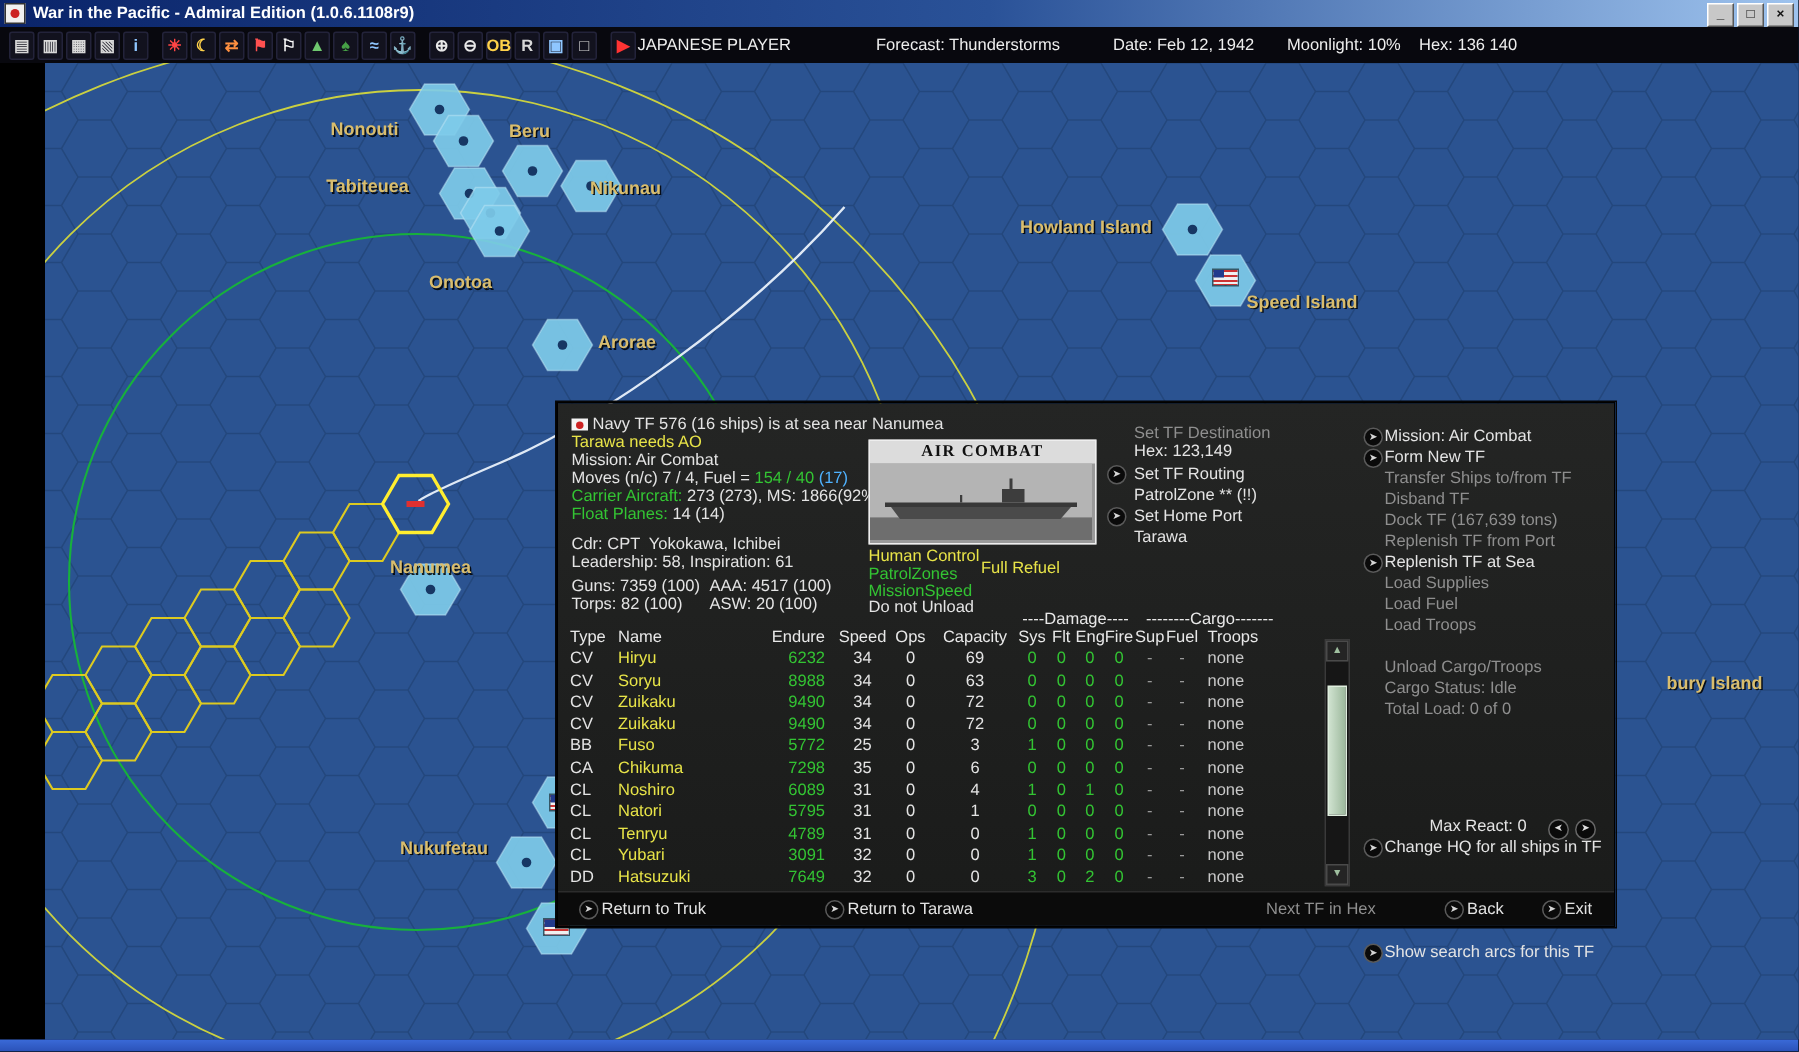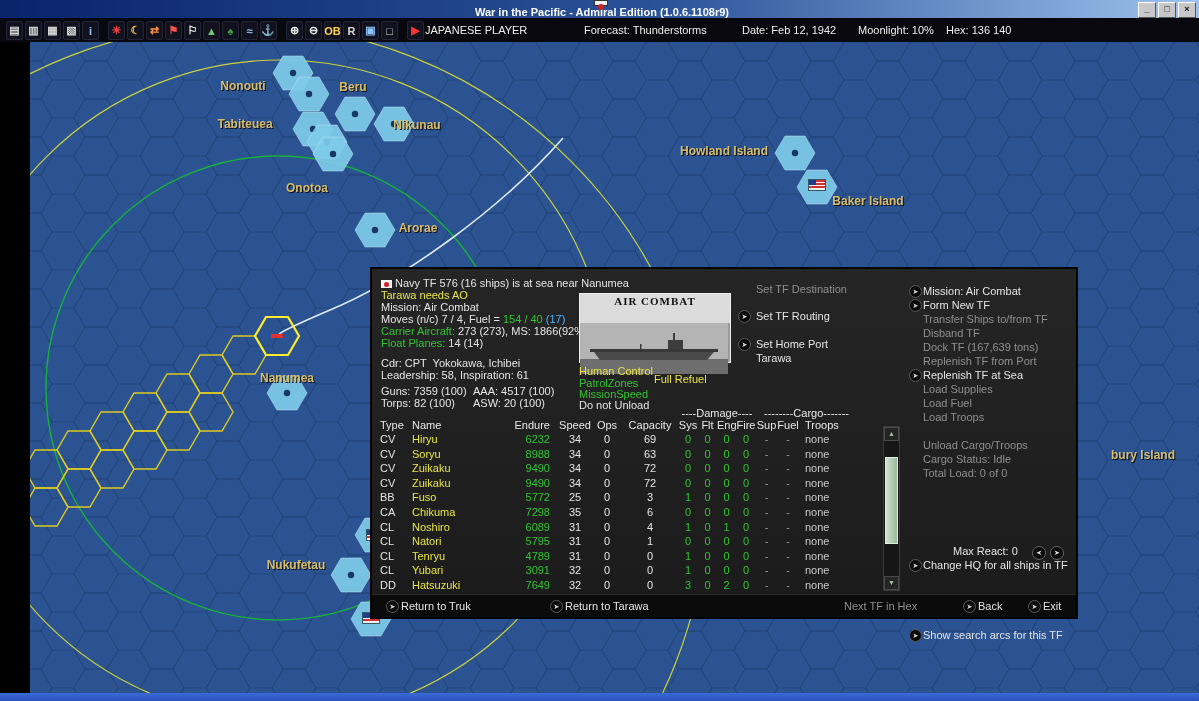--- a/index.html
+++ b/index.html
@@ -1,19 +1,19 @@
 <!DOCTYPE html>
 <html><head>
 <meta charset="utf-8">
 <style>
   html,body{margin:0;padding:0;background:#000;}
   .screen{position:relative;width:1199px;height:701px;overflow:hidden;font-family:"Liberation Sans",sans-serif;}
   
   .titlebar{position:absolute;left:0;top:0;width:100%;height:18px;
-    background:linear-gradient(to right,#0a246a,#2a5298 55%,#9ec3ee);display:flex;align-items:center;flex-direction:column;}
+    background:linear-gradient(to right,#0a246a,#2a5298 55%,#9ec3ee);display:flex;align-items:center;}
   .app-icon{width:12px;height:12px;margin-left:3px;background:#f0f0f0;border:1px solid #333;position:relative;}
   .app-icon::after{content:"";position:absolute;left:3px;top:3px;width:6px;height:6px;border-radius:50%;background:#cc2222;}
   .titlebar .title{color:#fff;font-size:11px;font-weight:bold;margin-left:5px;white-space:nowrap;}
   .win-btns{position:absolute;right:3px;top:2px;display:flex;gap:2px;}
   .wbtn{width:16px;height:14px;background:#c8c8c8;border:1px solid #fff;border-right-color:#555;border-bottom-color:#555;
     color:#111;font-size:9px;line-height:13px;text-align:center;font-weight:bold;}
   
   .toolbar{position:absolute;left:0;top:18px;width:100%;height:24px;background:#08080e;}
   #toolbar-icons{position:absolute;left:5px;top:3px;display:flex;align-items:center;}
   .tb-icon{width:15px;height:17px;margin:0 1px;display:inline-flex;align-items:center;justify-content:center;
@@ -30,21 +30,21 @@
   
   .panel{position:absolute;left:371px;top:268px;width:704px;height:348px;
     background:linear-gradient(#242524,#1a1b1a);border:1px solid #000;box-shadow:0 0 0 1px #060606;font-size:11px;}
   .pl{position:absolute;left:9px;font-size:11px;white-space:pre;}
   .c-white{color:#e4e4e4}.c-yellow{color:#e8e448}.c-green{color:#33c433}.c-gray{color:#8f8f8f}
   .c-blue{color:#4fb2ff}
   .col92{display:inline-block;width:92px;}
   .ijn-flag{display:inline-block;width:11px;height:8px;background:#f4f4f4;position:relative;vertical-align:-1px;margin-right:3px;}
   .ijn-flag::after{content:"";position:absolute;left:3px;top:1.5px;width:5px;height:5px;border-radius:50%;background:#cc2222;}
   .tf-image{position:absolute;left:207px;top:24px;width:150px;height:68px;border:1px solid #eee;background:#9a9a9a;}
-  .img-title{height:29px;background:#dcdcdc;color:#101010;font-weight:bold;font-size:11px;line-height:15px;
+  .img-title{height:15px;background:#dcdcdc;color:#101010;font-weight:bold;font-size:11px;line-height:15px;
     text-align:center;letter-spacing:1px;font-family:"Liberation Serif",serif;}
   .img-photo{display:block;width:148px;height:51px;}
   .act-item{position:absolute;left:0;width:100%;height:13px;font-size:11px;white-space:nowrap;}
   .act-arrow{position:absolute;top:0;width:11px;height:11px;border-radius:50%;background:#0a0a0a;border:1px solid #5a5a5a;
     color:#d6d6d6;font-size:7px;line-height:11px;text-align:center;}
   .act-label{position:absolute;top:0;}
   .round-btn{position:absolute;width:12px;height:12px;border-radius:50%;background:#0a0a0a;border:1px solid #666;
     color:#ddd;font-size:7px;line-height:12px;text-align:center;cursor:pointer;}
   
   .tgrid{display:grid;grid-template-columns:32px 100px 46px 34px 30px 56px 20px 19px 19px 20px 21px 22px 58px;}
@@ -191,21 +191,21 @@
         </g>
     </svg>
     <div id="map-labels">
         <div class="map-label" style="left: 213px; top: 44px;">Nonouti</div>
         <div class="map-label" style="left: 323px; top: 45px;">Beru</div>
         <div class="map-label" style="left: 215px; top: 82px;">Tabiteuea</div>
         <div class="map-label" style="left: 387px; top: 83px;">Nikunau</div>
         <div class="map-label" style="left: 277px; top: 146px;">Onotoa</div>
         <div class="map-label" style="left: 388px; top: 186px;">Arorae</div>
         <div class="map-label" style="left: 694px; top: 109px;">Howland Island</div>
-        <div class="map-label" style="left: 838px; top: 159px;">Baker Island</div>
+        <div class="map-label" style="left: 838px; top: 159px;">Speed Island</div>
         <div class="map-label" style="left: 257px; top: 336px;">Nanumea</div>
         <div class="map-label" style="left: 266px; top: 523px;">Nukufetau</div>
         <div class="map-label" style="left: 1113px; top: 413px;">bury Island</div>
       </div>
     <div id="map-flags">
         <div class="us-flag" style="left: 779px; top: 138px;">
           <span class="canton"></span>
         </div>
         <div class="us-flag" style="left: 337px; top: 488px;">
           <span class="canton"></span>
@@ -473,23 +473,27 @@
       </div><div class="act-item" style="top: 108px;">
         <span class="act-label c-green" style="left: 207px;">PatrolZones</span>
       </div><div class="act-item" style="top: 119px;">
         <span class="act-label c-green" style="left: 207px;">MissionSpeed</span>
       </div><div class="act-item" style="top: 130px;">
         <span class="act-label c-white" style="left: 207px;">Do not Unload</span>
       </div><div class="act-item" style="top: 104px; text-align: right;">
         <span class="act-label c-yellow" style="left: 282px;">Full Refuel</span>
       </div><div class="act-item" style="top: 14px;">
         <span class="act-label c-gray" style="left: 384px;">Set TF Destination</span>
+      </div><div class="act-item" style="top: 26px;">
+        <span class="act-label c-white" style="left: 384px;">Hex: 123,149</span>
       </div><div class="act-item" style="top: 41px;">
         <span class="act-arrow" style="left: 366px;">➤</span>
         <span class="act-label c-white" style="left: 384px;">Set TF Routing</span>
+      </div><div class="act-item" style="top: 55px;">
+        <span class="act-label c-white" style="left: 384px;">PatrolZone ** (!!)</span>
       </div><div class="act-item" style="top: 69px; padding-left: 38px;">
         <span class="act-arrow" style="left: 366px;">➤</span>
         <span class="act-label c-white" style="left: 384px;">Set Home Port</span>
       </div><div class="act-item" style="top: 83px;">
         <span class="act-label c-white" style="left: 384px;">Tarawa</span>
       </div><div class="act-item" style="top: 16px;">
         <span class="act-arrow" style="left: 537px;">➤</span>
         <span class="act-label c-white" style="left: 551px;">Mission: Air Combat</span>
       </div><div class="act-item" style="top: 30px;">
         <span class="act-arrow" style="left: 537px;">➤</span>

